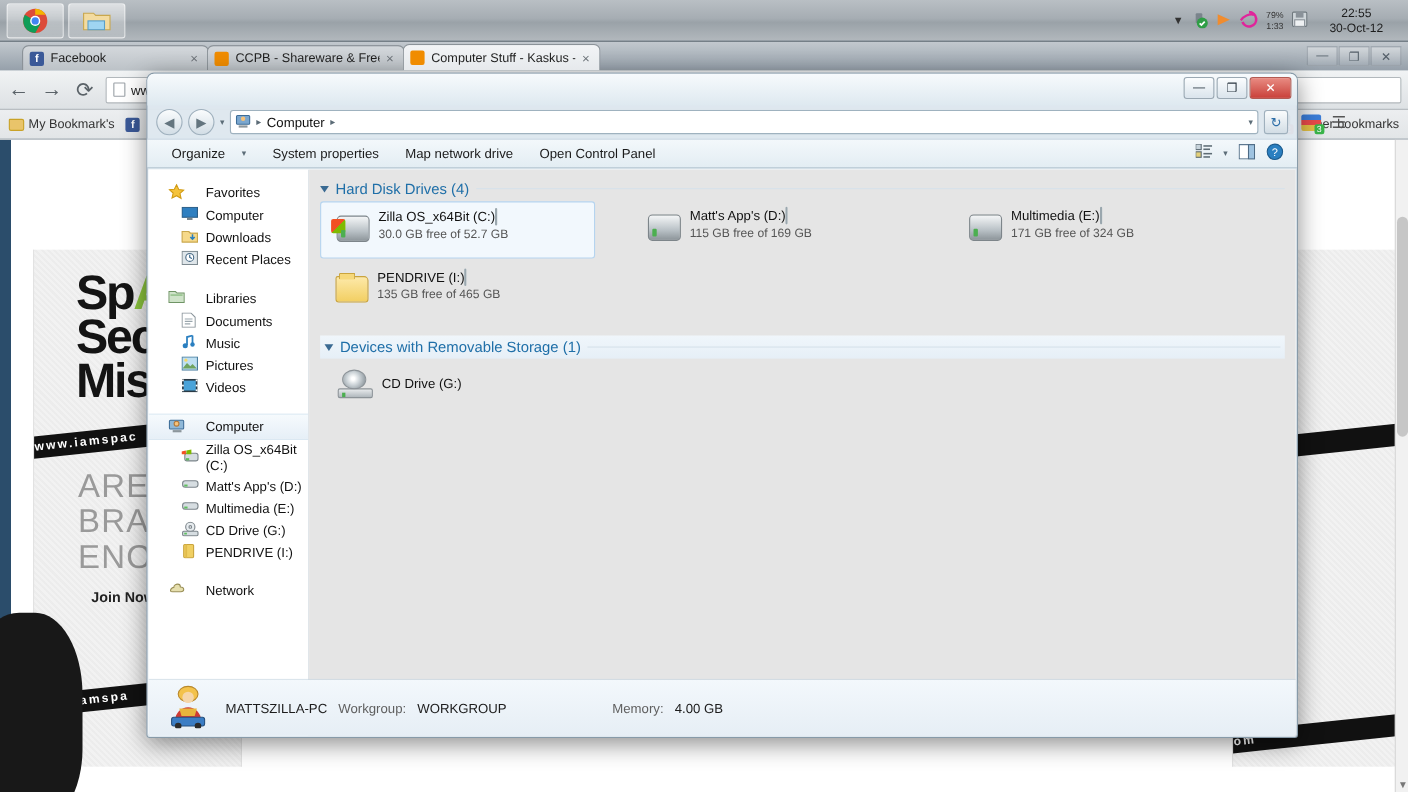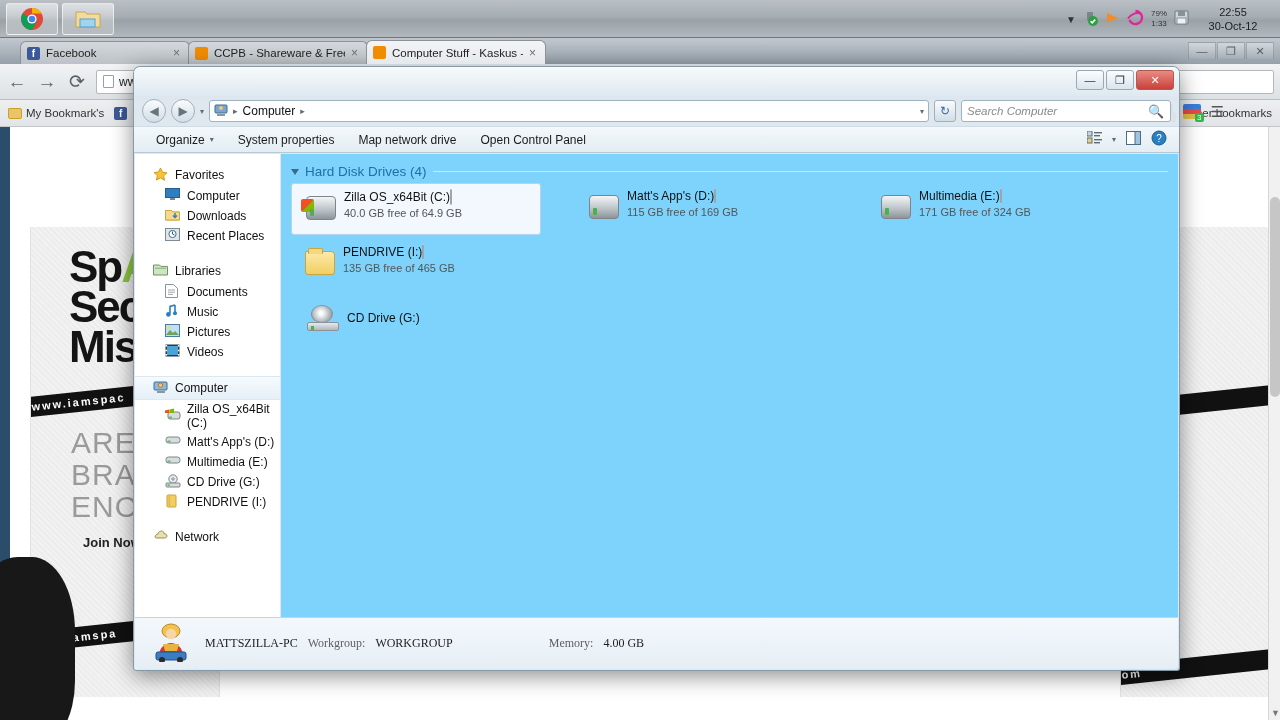--- a/index.html
+++ b/index.html
@@ -137,35 +137,35 @@
   .crumb-sep { color:#5b6b76; font-size:9px; }
   .addr-right { margin-left:auto; display:flex; align-items:center; gap:8px; color:#4c5d68;}
   #searchbox {
     width:210px; height:22px; background:#fff; border:1px solid #9fb2bf; border-radius:3px;
     display:flex; align-items:center; padding:0 5px; font-size:11.5px; color:#8a8a8a; font-style:italic;
   }
   #searchbox .mag { margin-left:auto; color:#4a7fb5; font-size:13px; font-style:normal;}
 
   #ex-toolbar { height:27px; display:flex; align-items:center; padding:0 10px; gap:0;
      background:linear-gradient(to bottom,#f3f8fb,#e3edf3); border-top:1px solid #cfdce5; border-bottom:1px solid #b9c9d4;}
-  .tbitem { font-size:12px; color:#1b1b1b; padding:16px 12px; display:flex; align-items:center; gap:5px; height:22px; }
+  .tbitem { font-size:12px; color:#1b1b1b; padding:16px 12px; display:flex; align-items:center; gap:15px; height:22px; }
   .tbright { margin-left:auto; display:flex; align-items:center; gap:10px; padding-right:2px;}
 
   #ex-body { position:absolute; left:1px; top:87px; right:1px; bottom:1px; display:flex;
      background:#fff; border-radius:0 0 3px 3px; overflow:hidden;}
   #navpane { width:146px; background:#fff; padding-top:10px; font-size:12px; color:#111;
              border-right:1px solid #e1e6ea; flex:0 0 146px;}
-  .np-group { display:flex; align-items:center; gap:6px; padding:3px 0 3px 18px; }
+  .np-group { display:flex; align-items:center; gap:18px; padding:3px 0 3px 18px; }
   .np-item  { display:flex; align-items:center; gap:6px; padding:2px 0 2px 30px; }
   .np-item.sel, .np-group.sel {
       background:linear-gradient(to bottom,#f6fafd,#e6eff7); border-top:1px solid #dbe8f2; border-bottom:1px solid #dbe8f2;}
   .np-spacer { height:14px; }
   .ico { width:16px; height:16px; flex:0 0 16px; position:relative; display:inline-block;}
 
-  #contentpane { flex:1; background:#7dd3fc; padding:8px 10px 0 10px; position:relative; }
+  #contentpane { flex:1; background:#e5e5e5; padding:8px 10px 0 10px; position:relative; }
   .grp-head { display:flex; align-items:center; gap:6px; margin:2px 0 4px 0;}
   .grp-tri { width:0;height:0;border-left:4px solid transparent;border-right:4px solid transparent;border-top:6px solid #3a6a92;}
   .grp-title { color:#1f6fa8; font-size:13.5px; white-space:nowrap;}
   .grp-line { flex:1; height:1px; background:#d6e2ea; }
   .grp-head.removable { background:linear-gradient(to bottom,#f0f6fb,#e6eff7); padding:3px 4px; margin:10px 0 6px 0;}
 
   .drive-grid { display:flex; flex-wrap:wrap; }
   .drive {
      width:250px; height:52px; display:flex; align-items:flex-start; gap:8px; padding:4px 6px;
      margin:0 22px 4px 0;
@@ -177,21 +177,21 @@
   .bar .fill { height:100%; background:linear-gradient(to bottom,#3fc2ef,#0a93cc 55%,#1aa7dd); }
   .drive-free { font-size:11px; color:#555; margin-top:3px; }
   .cdrow { display:flex; align-items:center; gap:8px; padding:4px 6px; width:250px;}
   .cdname { font-size:12px; color:#111; }
 
   #statusbar {
      position:absolute; left:1px; right:1px; bottom:1px; height:52px;
      background:linear-gradient(to bottom,#f3f8fc,#e6eef5); border-top:1px solid #c5d4e0;
      display:flex; align-items:center; padding:0 14px; gap:12px; border-radius:0 0 3px 3px;
   }
-  .sb-txt { font-size:12px; color:#1c1c1c;font-family:Liberation Serif, serif; }
+  .sb-txt { font-size:12px; color:#1c1c1c; }
   .sb-lbl { color:#5f5f5f;text-align:center; }
   .sb-col { display:flex; flex-direction:column; gap:2px;}
   .sb-row { display:flex; gap:10px; align-items:baseline;}
 
   
   .hdd { width:30px;height:24px;border-radius:4px;
      background:linear-gradient(to bottom,#f4f6f7,#b9c1c6 60%,#8d959a);border:1px solid #7d858a; position:relative;}
   .hdd:after{content:"";position:absolute;left:3px;bottom:3px;width:4px;height:7px;background:#4caf50;border-radius:1px;}
   .hdd.win:before{content:"";position:absolute;left:-6px;top:2px;width:13px;height:13px;border-radius:2px;
      background:linear-gradient(135deg,#f25022 50%,#7fba00 50%);}
@@ -392,24 +392,20 @@
           </svg>
       </span>
       <span class="crumb-sep">▸</span>
       <span>Computer</span>
       <span class="crumb-sep">▸</span>
       <span class="addr-right">
         <span class="caretdown">▾</span>
       </span>
     </div>
     <span class="circ" style="border-radius:3px;width:22px;height:22px;color:#2f6fa8;font-size:12px">↻</span>
-    <div id="searchbox">
-      <span>Search Computer</span>
-      <span class="mag">🔍</span>
-    </div>
   </div>
 
   <div id="ex-toolbar">
     <span class="tbitem">
       <span>Organize</span>
       <span class="caretdown">▾</span>
     </span>
     <span class="tbitem">System properties</span>
     <span class="tbitem">Map network drive</span>
     <span class="tbitem">Open Control Panel</span>
@@ -620,21 +616,21 @@
         <span class="grp-line"></span>
       </div>
 
       <div class="drive-grid">
 
         <div class="drive selected">
           <span class="hdd win" style="margin-top:8px;margin-left:8px"></span>
           <span class="drive-txt">
             <span class="drive-name">Zilla OS_x64Bit (C:)</span>
             <span class="bar"><span class="fill" style="width:54%"></span></span>
-            <div class="drive-free">40.0 GB free of 64.9 GB</div>
+            <div class="drive-free">30.0 GB free of 52.7 GB</div>
           </span>
         </div>
 
         <div class="drive" style="margin-left:20px">
           <span class="hdd" style="margin-top:8px"></span>
           <span class="drive-txt">
             <span class="drive-name">Matt's App's (D:)</span>
             <span class="bar"><span class="fill" style="width:32%"></span></span>
             <div class="drive-free">115 GB free of 169 GB</div>
           </span>
@@ -652,20 +648,25 @@
         <div class="drive">
           <span class="folder" style="margin-top:8px;margin-left:8px"></span>
           <span class="drive-txt">
             <span class="drive-name">PENDRIVE (I:)</span>
             <span class="bar"><span class="fill" style="width:71%"></span></span>
             <div class="drive-free">135 GB free of 465 GB</div>
           </span>
         </div>
       </div>
 
+      <div class="grp-head removable">
+        <span class="grp-tri"></span>
+        <span class="grp-title">Devices with Removable Storage (1)</span>
+        <span class="grp-line"></span>
+      </div>
 
       <div class="cdrow" style="margin-left:10px;margin-top:6px">
         <span class="cdicon">
           <span class="disc"></span>
             <span class="tray"></span>
         </span>
         <span class="cdname">CD Drive (G:)</span>
       </div>
     </div>
   </div>

